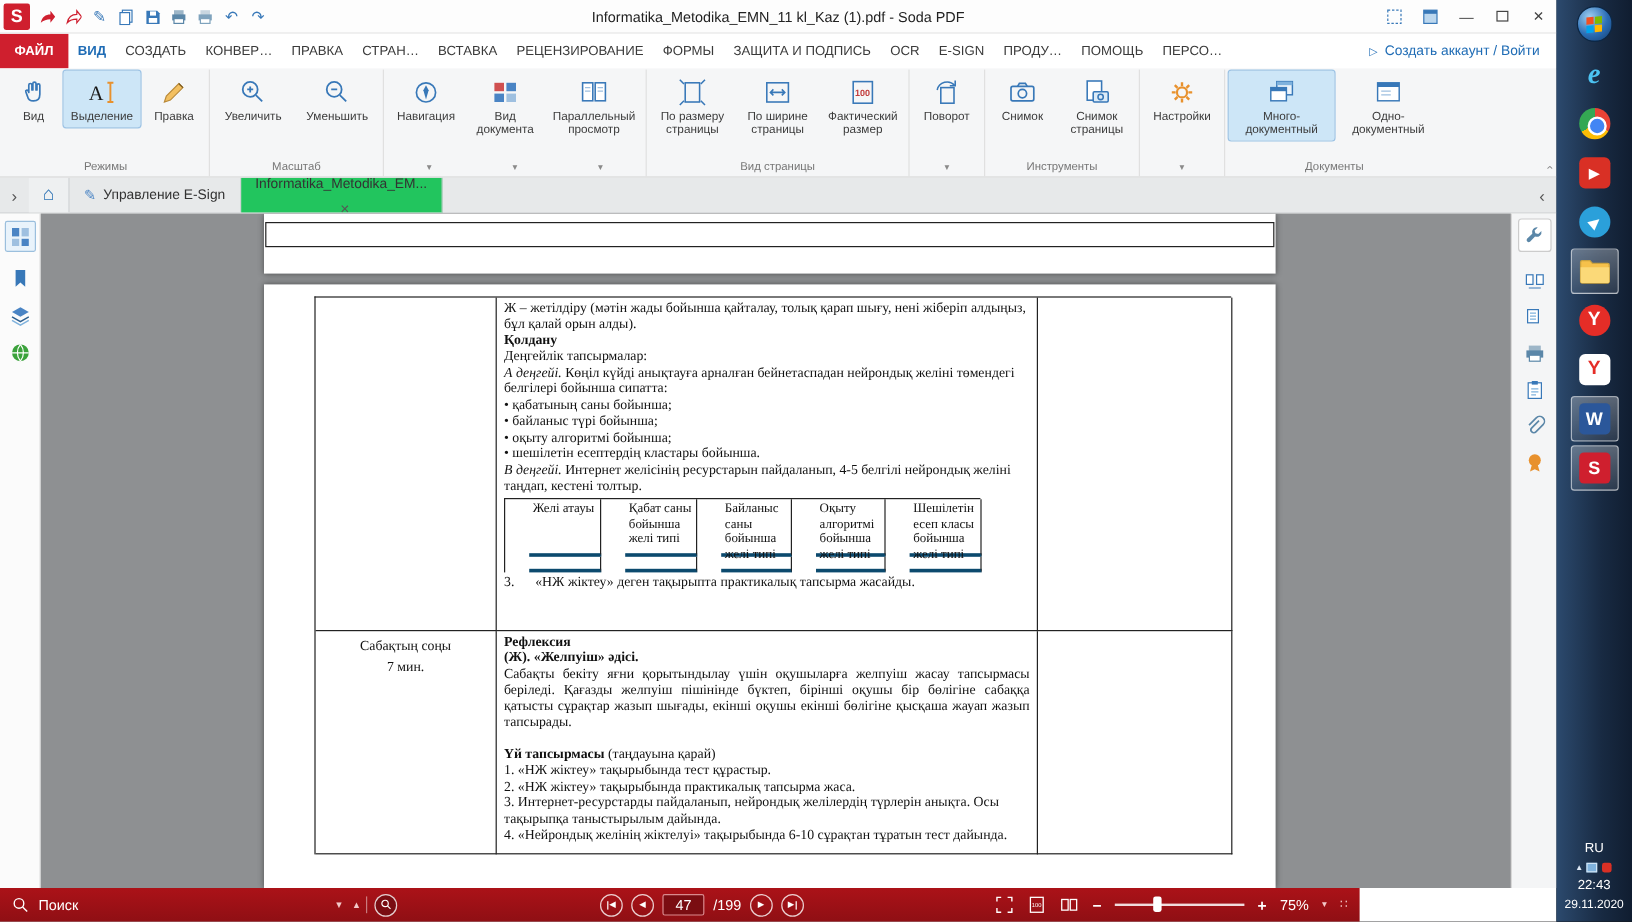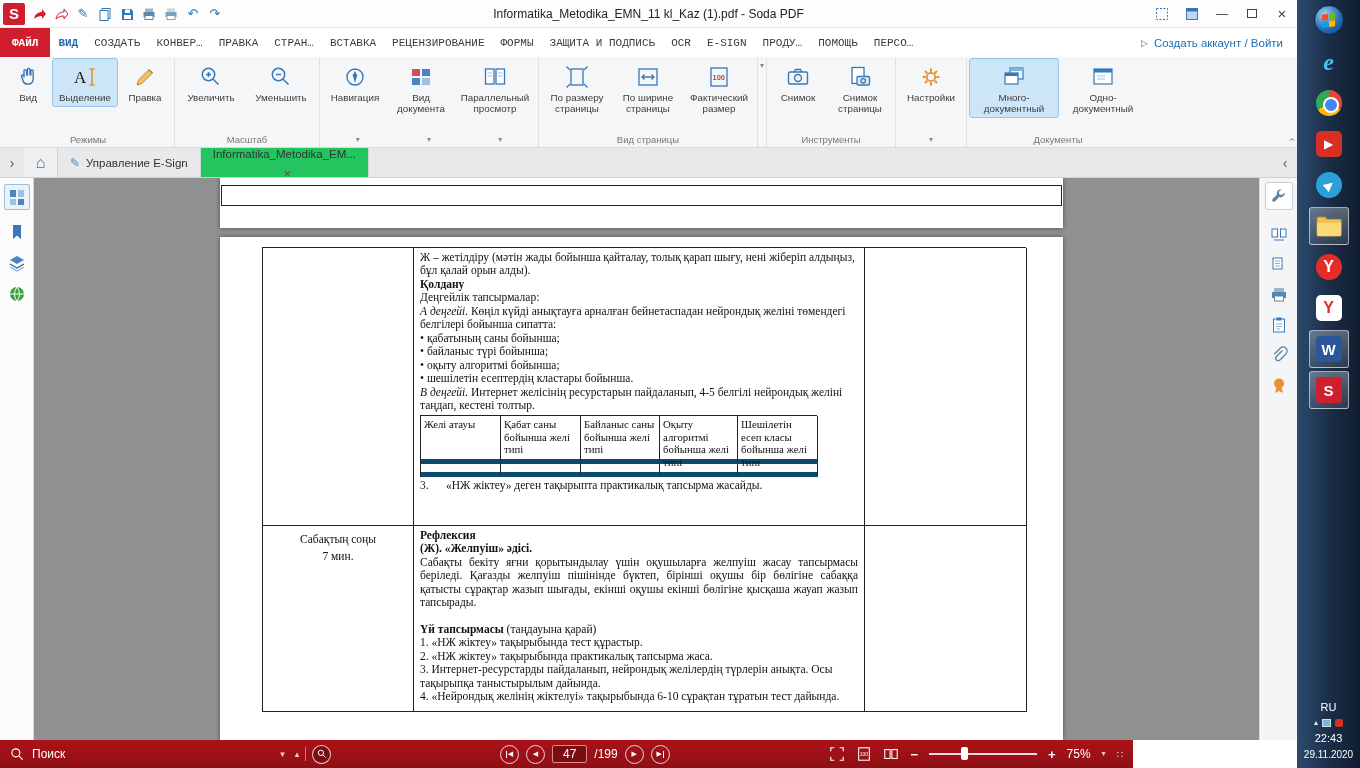--- a/index.html
+++ b/index.html
@@ -16,21 +16,21 @@
   .qicon { width:20px; height:20px; display:flex; align-items:center; justify-content:center; }
   .qicon svg { display:block; }
   .qglyph { font-size:13px; color:#3878b8; }
   .title-text { position:absolute; left:0; right:0; text-align:center; font-size:12px; color:#222; pointer-events:none; }
   .wincontrols { margin-left:auto; display:flex; align-items:center; height:100%; }
   .wc { width:30px; height:100%; display:flex; align-items:center; justify-content:center; color:#444; font-size:12px; }
   .maxbox { width:10px; height:9px; border:1px solid #444; }
 
   
   .menubar { height:29px; background:#fff; display:flex; align-items:stretch; font-size:11px; color:#3a3a3a; }
-  .mitem { padding:0 8px; display:flex; align-items:center; white-space:nowrap;font-family:Liberation Mono, monospace; }
+  .mitem { padding:0 8px; display:flex; align-items:center; white-space:nowrap; }
   .mitem.file { background:#cf1f2e; color:#fff; padding:0 12px; font-weight:bold; }
   .mitem.active { color:#1f6cb5; font-weight:bold; }
   .account { margin-left:auto; display:flex; align-items:center; gap:6px; color:#1f6cb5; padding-right:14px; font-size:11.5px; white-space:nowrap; }
   .acc-arrow { font-size:9px; color:#1f6cb5; }
 
   
   .ribbon { height:91px; background:#f5f6f7; border-bottom:1px solid #d8d8d8; display:flex; padding:1px 2px 0; position:relative; }
   .rgroup { display:flex; flex-direction:column; border-right:1px solid #e0e0e0; padding:0 2px; }
   .rbtns { display:flex; flex:1; align-items:flex-start; }
   .rbtn { display:flex; flex-direction:column; align-items:center; gap:3px; padding:5px 4px 2px; margin:1px;
@@ -78,21 +78,21 @@
   .doc p { margin:0; }
   .b { font-weight:bold; }
   .i { font-style:italic; }
   .just { text-align:justify; }
   .stagecell { text-align:center; padding-top:5px; line-height:1.5; }
   .numrow .num { display:inline-block; width:26px; }
   .gap { height:13px; }
 
   .innertable { margin:3px 0 2px; width:397px; display:grid; grid-template-columns:80px 80px 79px 78px 80px;
                 border-left:1px solid #222; border-top:1px solid #222; font-size:10.8px; line-height:1.15; }
-  .icell { border-right:1px solid #222; border-bottom:5px solid #0c4a6e; padding:2px 3px; }
+  .icell { border-right:1px solid #222; border-bottom:3px solid #0c4a6e; padding:2px 3px;margin-left:20px; }
   .ihead { height:48px; }
   .iempty { height:13px; }
 
   
   .statusbar { position:absolute; left:0; bottom:0; width:1133px; height:28px;
                background:linear-gradient(#ab1218,#8f0f14); display:flex; align-items:center;
                padding:0 10px; color:#fff; font-size:12px; }
   .sb-left { display:flex; align-items:center; gap:7px; }
   .sb-chevs { display:flex; align-items:center; gap:10px; margin-left:215px; color:#f3c9c9; font-size:9px; }
   .sb-div { width:1px; height:14px; background:rgba(255,255,255,.45); margin:0 6px; }
@@ -366,20 +366,32 @@
             </span>
           <span>Фактический размер</span>
         </div>
       </div>
       <div class="gfoot">
           <span>Вид страницы</span>
         </div>
     </div>
 
     <div class="rgroup">
+      <div class="rbtns">
+        <div class="rbtn" style="width:56px">
+          <span class="ric">
+              <svg width="26" height="26" viewBox="0 0 26 26">
+                <rect x="8" y="9" width="11" height="13" fill="none" stroke="#3878b8" stroke-width="1.3"></rect>
+                <path d="M5 11a8.5 8.5 0 0 1 14.5-4" fill="none" stroke="#3878b8" stroke-width="1.3"></path>
+                <path d="M20 3v4.5h-4.5" fill="none" stroke="#3878b8" stroke-width="1.3"></path>
+              </svg>
+            </span>
+          <span>Поворот</span>
+        </div>
+      </div>
       <div class="gfoot">
           <span class="chev">▾</span>
         </div>
     </div>
 
     <div class="rgroup">
       <div class="rbtns">
         <div class="rbtn" style="width:56px">
           <span class="ric">
               <svg width="26" height="26" viewBox="0 0 26 26">

